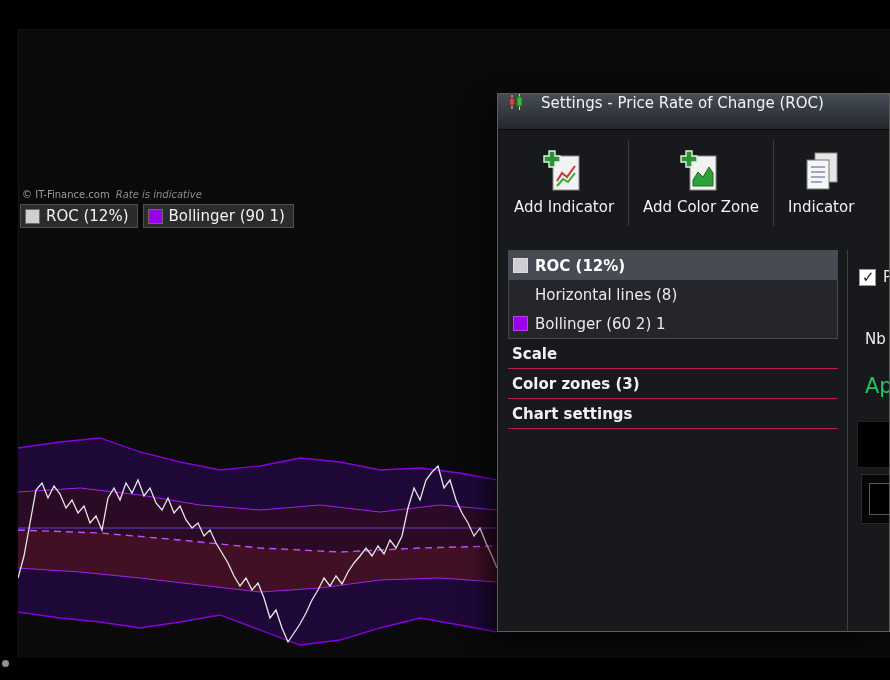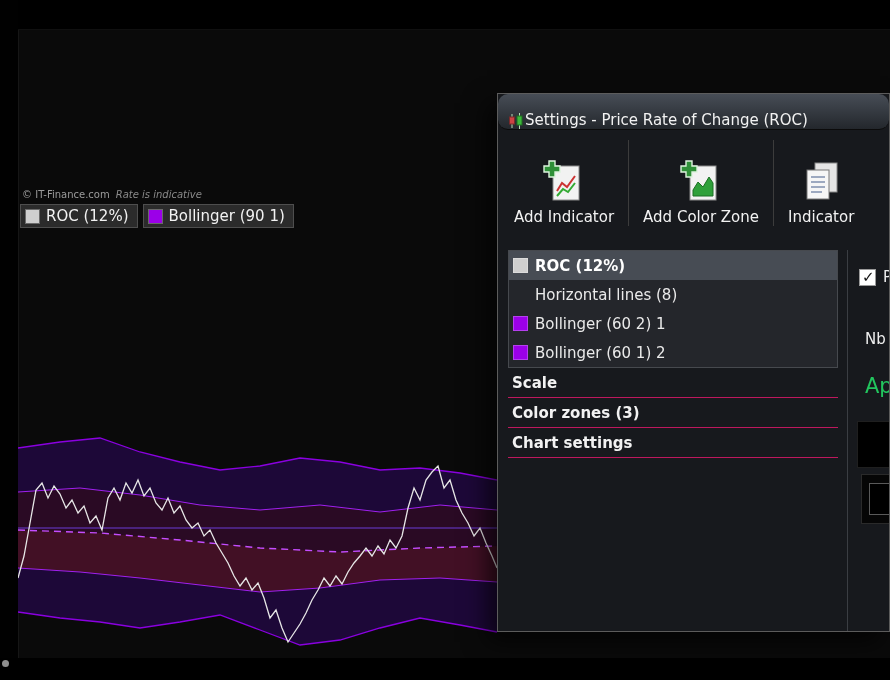--- a/index.html
+++ b/index.html
@@ -24,25 +24,25 @@
   .legend-badge { display:flex; align-items:center; gap:6px; background:#2b2b2b; border:1px solid #4e4e4e; padding:2px 8px 2px 4px; font-size:15px; color:#f2f2f2; height:24px; }
   .legend-swatch { width:15px; height:15px; border:1px solid #6a6a6a; }
 
   .chart-svg { position:absolute; left:18px; top:428px; }
 
   
   .dialog { position:absolute; left:497px; top:93px; width:393px; height:539px;
     background:#17191d; border:1px solid #5c5c5c; box-shadow:-10px 10px 22px rgba(0,0,0,.65);
     overflow:hidden; }
   .dialog-title { height:36px; background:linear-gradient(#474d56,#23272c);
-    display:flex; align-items:flex-end; gap:0; padding:0 9px; font-size:15px; color:#f2f2f2;
-    border-bottom:1px solid #0b0b0b;border-radius:10px; }
+    display:flex; align-items:flex-start; gap:16px; padding:0 9px; font-size:15px; color:#f2f2f2;
+    border-bottom:1px solid #0b0b0b; }
 
   .toolbar { display:flex; align-items:stretch; height:104px; padding:4px 0 2px 4px; }
-  .tool-btn { display:flex; flex-direction:column; align-items:center; justify-content:flex-end; gap:3px;
+  .tool-btn { display:flex; flex-direction:column; align-items:center; justify-content:center; gap:3px;
     padding:4px 12px 6px 12px; font-size:15px; color:#f2f2f2; cursor:default; }
   .tool-sep { width:1px; background:#3c3c3c; margin:6px 2px; }
 
   .ind-panel { position:absolute; left:10px; top:156px; width:330px; }
   .ind-items { background:#24262b; border:1px solid #46494e; }
   .ind-row { height:29px; display:flex; align-items:center; gap:7px; padding:0 4px; font-size:15px; color:#eaeaea; }
   .ind-row.selected { background:#474c54; font-weight:bold; color:#fff; }
   .ind-swatch { width:15px; height:15px; flex:0 0 15px; border:1px solid rgba(255,255,255,.25); }
   .ind-swatch.empty { background:transparent !important; border:none; }
   .section-row { height:30px; line-height:30px; font-weight:bold; font-size:15px; color:#f2f2f2;
@@ -146,24 +146,20 @@
         <span>ROC (12%)</span>
       </div>
       <div class="ind-row">
         <span class="ind-swatch empty"></span>
         <span>Horizontal lines (8)</span>
       </div>
       <div class="ind-row">
         <span class="ind-swatch" style="background: rgb(155, 0, 232);"></span>
         <span>Bollinger (60 2) 1</span>
       </div>
-      <div class="ind-row">
-        <span class="ind-swatch" style="background: rgb(155, 0, 232);"></span>
-        <span>Bollinger (60 1) 2</span>
-      </div>
     </div>
     <div class="section-row">Scale</div>
     <div class="section-row">Color zones (3)</div>
     <div class="section-row">Chart settings</div>
   </div>
 
   <div class="right-panel">
     <div class="prop-check-row">
       <span class="checkbox"></span>
       <span>P</span>

